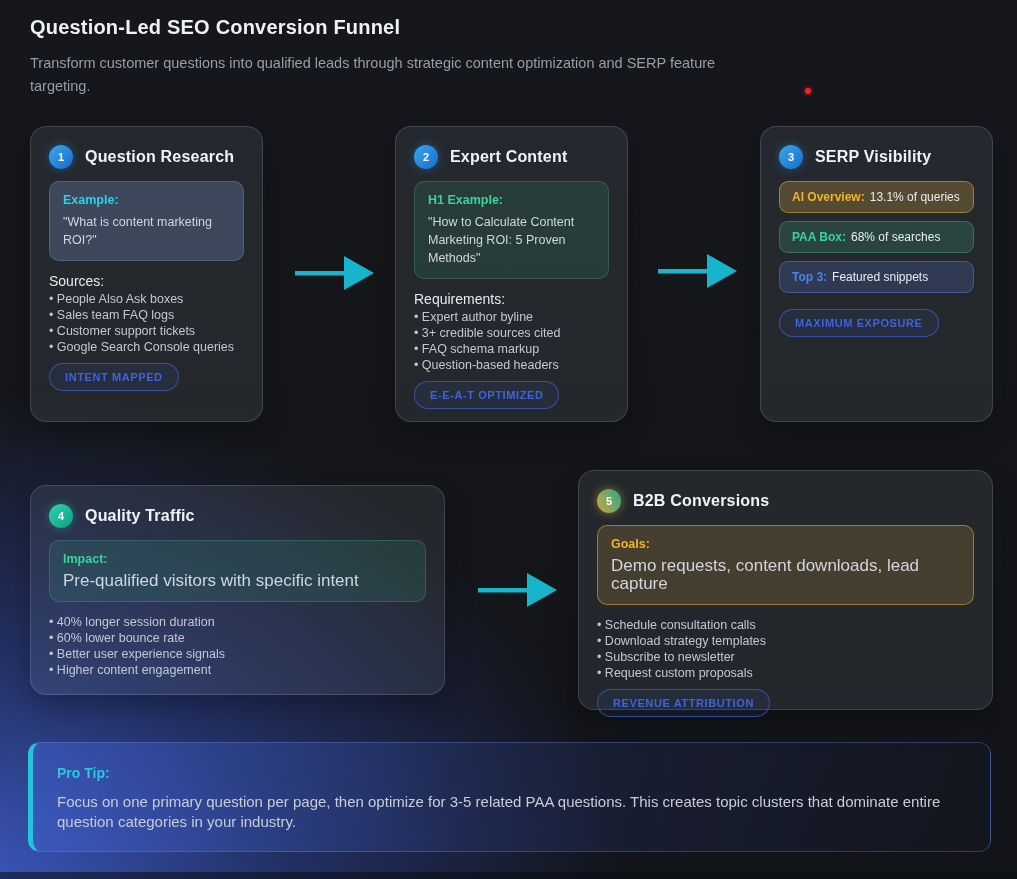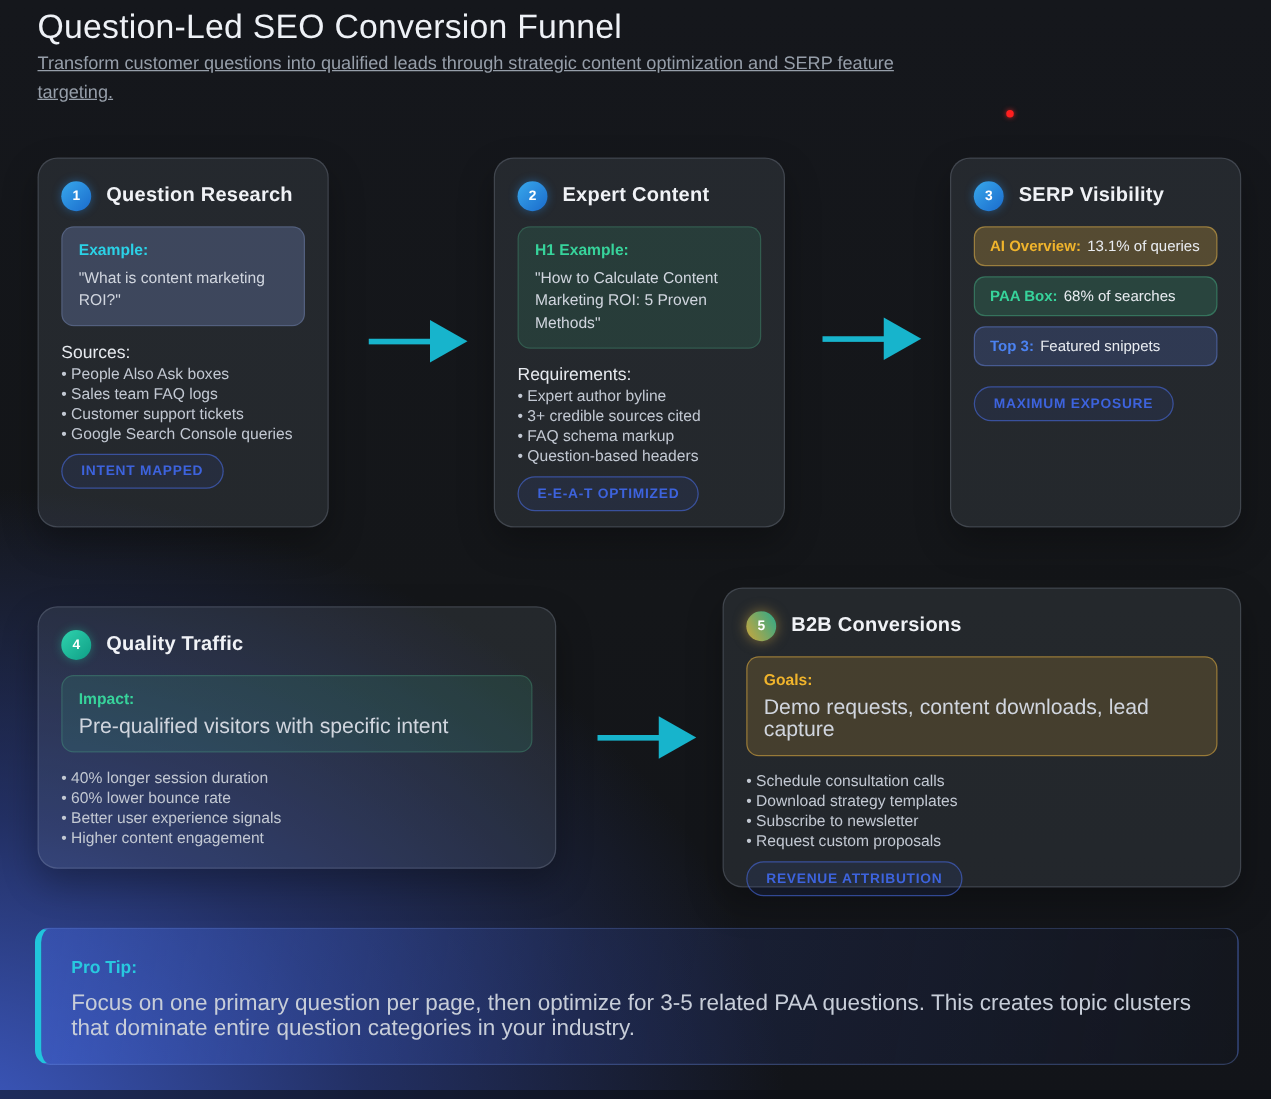--- a/index.html
+++ b/index.html
@@ -3,22 +3,22 @@
 <meta charset="utf-8">
 <style>
   html,body{margin:0;padding:0;background:#0d0f13;}
   .stage{
     position:relative;width:1017px;height:879px;overflow:hidden;
     font-family:"Liberation Sans","DejaVu Sans",sans-serif;
     background:
       radial-gradient(1050px 820px at -4% 104%, rgba(66,98,214,0.92) 0%, rgba(48,70,160,0.55) 32%, rgba(26,32,54,0.0) 64%),
       linear-gradient(180deg,#15171c 0%,#141619 55%,#121419 100%);
   }
-  .page-title{position:absolute;left:30px;top:6px;font-size:27px;font-weight:normal;color:#eef1f6;letter-spacing:0.2px;}
-  .page-subtitle{position:absolute;left:30px;top:40px;width:695px;font-size:14.5px;line-height:23px;color:#969ea9;text-decoration:underline;}
+  .page-title{position:absolute;left:30px;top:16px;font-size:20px;font-weight:bold;color:#eef1f6;letter-spacing:0.2px;}
+  .page-subtitle{position:absolute;left:30px;top:52px;width:695px;font-size:14.5px;line-height:23px;color:#969ea9;}
   .red-dot{position:absolute;left:805px;top:88px;width:6px;height:6px;border-radius:50%;background:#ff1f1f;box-shadow:0 0 4px rgba(255,40,40,.8);}
 
   .card{
     position:absolute;box-sizing:border-box;padding:18px;border-radius:16px;
     background:rgba(150,160,180,0.13);border:1px solid rgba(168,178,198,0.22);
     box-shadow:0 12px 28px rgba(0,0,0,0.28);
   }
   .card-1{left:30px;top:126px;width:233px;height:296px;}
   .card-2{left:395px;top:126px;width:233px;height:296px;}
   .card-3{left:760px;top:126px;width:233px;height:296px;}
@@ -61,21 +61,21 @@
   .arrow{position:absolute;width:82px;height:40px;}
   .arrow-1{left:294px;top:253px;} .arrow-2{left:657px;top:251px;} .arrow-3{left:477px;top:570px;}
 
   .protip{
     position:absolute;left:28px;top:742px;width:963px;height:110px;box-sizing:border-box;
     border-radius:12px;border:1px solid rgba(104,134,214,0.35);border-left:5px solid #21c5dc;
     background:linear-gradient(100deg, rgba(66,100,212,0.50) 0%, rgba(47,67,142,0.28) 45%, rgba(28,36,64,0.12) 100%);
     padding:22px 30px 20px 24px;
   }
   .protip-label{color:#28c9df;font-weight:bold;font-size:14px;margin-bottom:11px;}
-  .protip-text{color:#c7cdd8;font-size:18px;line-height:20px;max-width:915px;}
+  .protip-text{color:#c7cdd8;font-size:15px;line-height:20px;max-width:915px;}
 
   .bottom-strip{position:absolute;left:0;top:872px;width:1017px;height:7px;background:rgba(10,12,18,0.55);}
 </style>
 </head>
 <body>
 
 <div class="stage">
 
   <div class="page-title">Question-Led SEO Conversion Funnel</div>
   <div class="page-subtitle">Transform customer questions into qualified leads through strategic content optimization and SERP feature targeting.</div>

